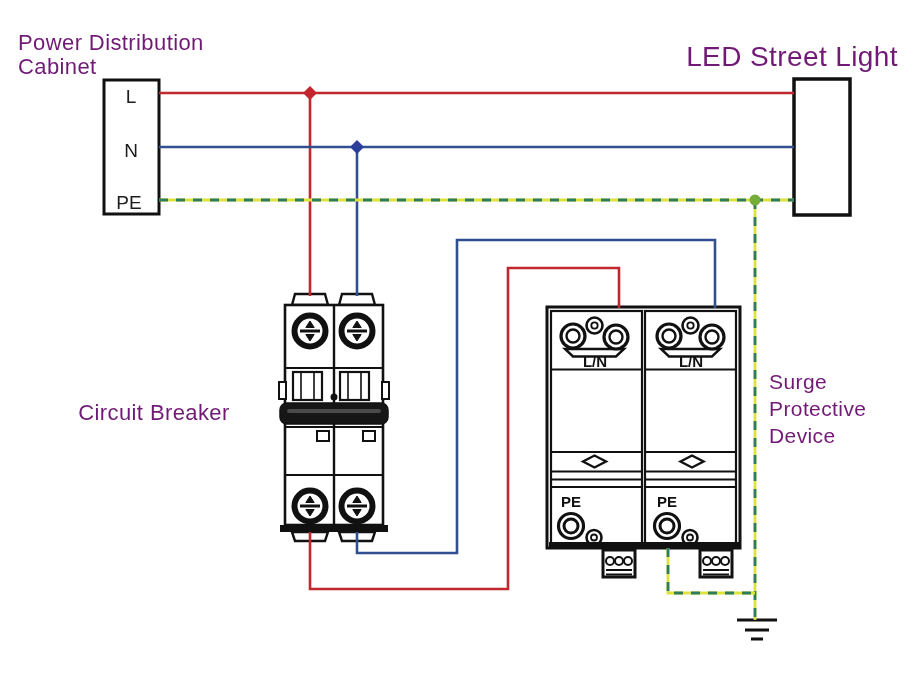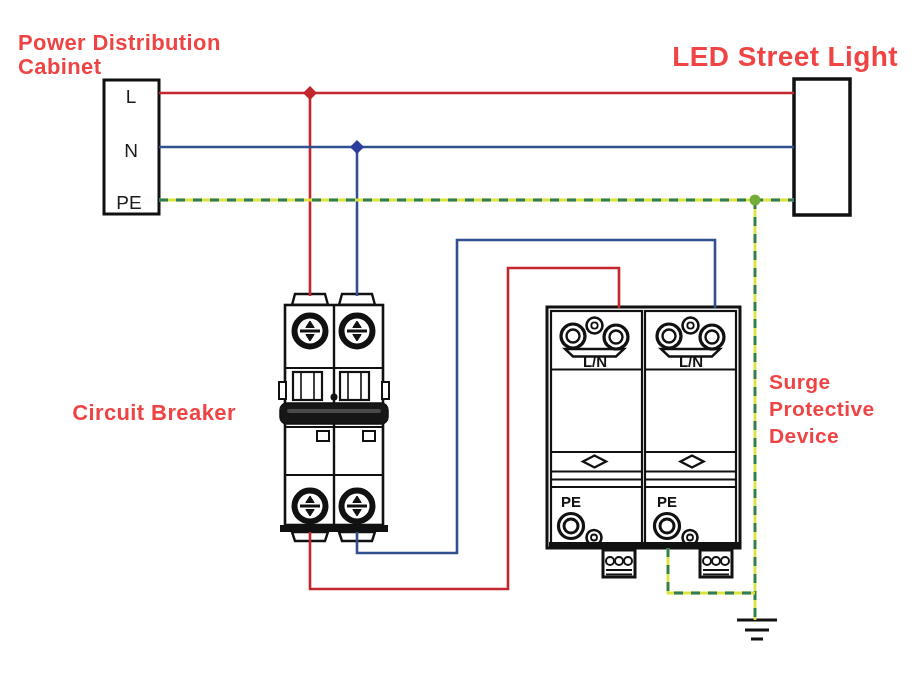--- a/index.html
+++ b/index.html
@@ -2,21 +2,21 @@
 <html><head>
 <meta charset="utf-8">
 <style>
   html,body{margin:0;padding:0;background:#ffffff;}
   .stage{
     position:relative;width:916px;height:684px;background:#ffffff;
     font-family:"Liberation Sans",sans-serif;overflow:hidden;
   }
   .stage svg{position:absolute;left:0;top:0;}
   .diagram-label{
-    position:absolute;color:#ef4444;font-weight:700;letter-spacing:.4px;
+    position:absolute;color:#701a75;font-weight:400;letter-spacing:.4px;
     font-family:"Liberation Sans",sans-serif;
   }
   .lbl-cabinet{left:18px;top:31px;width:235px;font-size:22px;line-height:1.1;}
   .lbl-led{left:650px;top:41px;width:248px;font-size:28px;text-align:right;}
   .lbl-breaker{left:38px;top:400px;width:232px;font-size:22px;text-align:center;}
   .lbl-spd{left:769px;top:369px;width:138px;font-size:21px;line-height:1.28;}
   text{font-family:"Liberation Sans",sans-serif;}
   .term-txt{font-size:19px;fill:#1c1c1c;}
   .spd-txt{font-size:15px;font-weight:bold;fill:#111;}
 </style>

